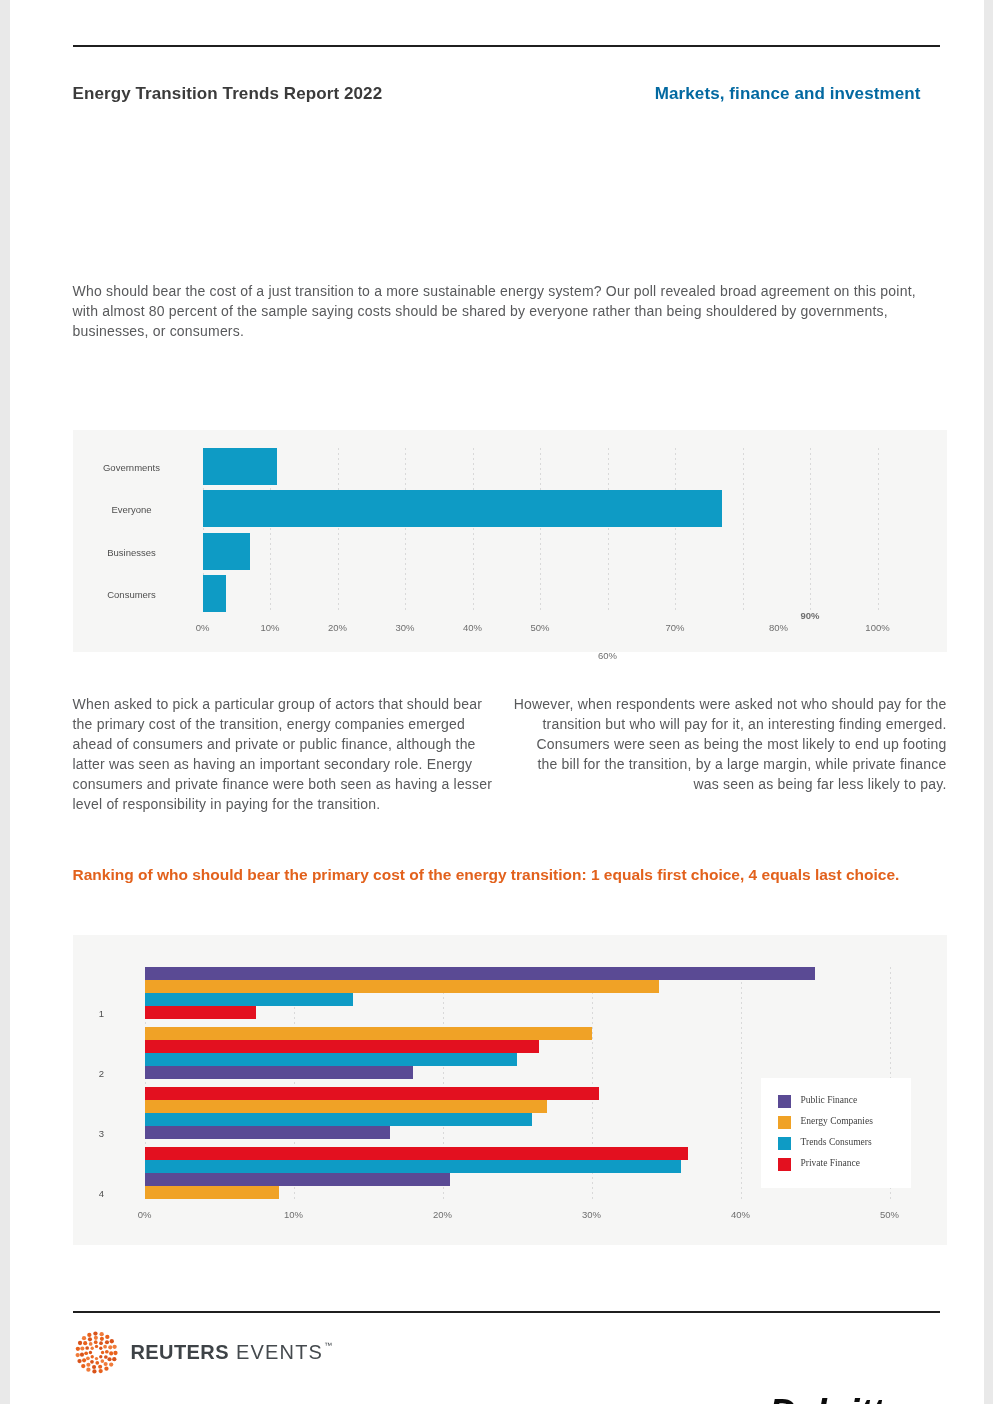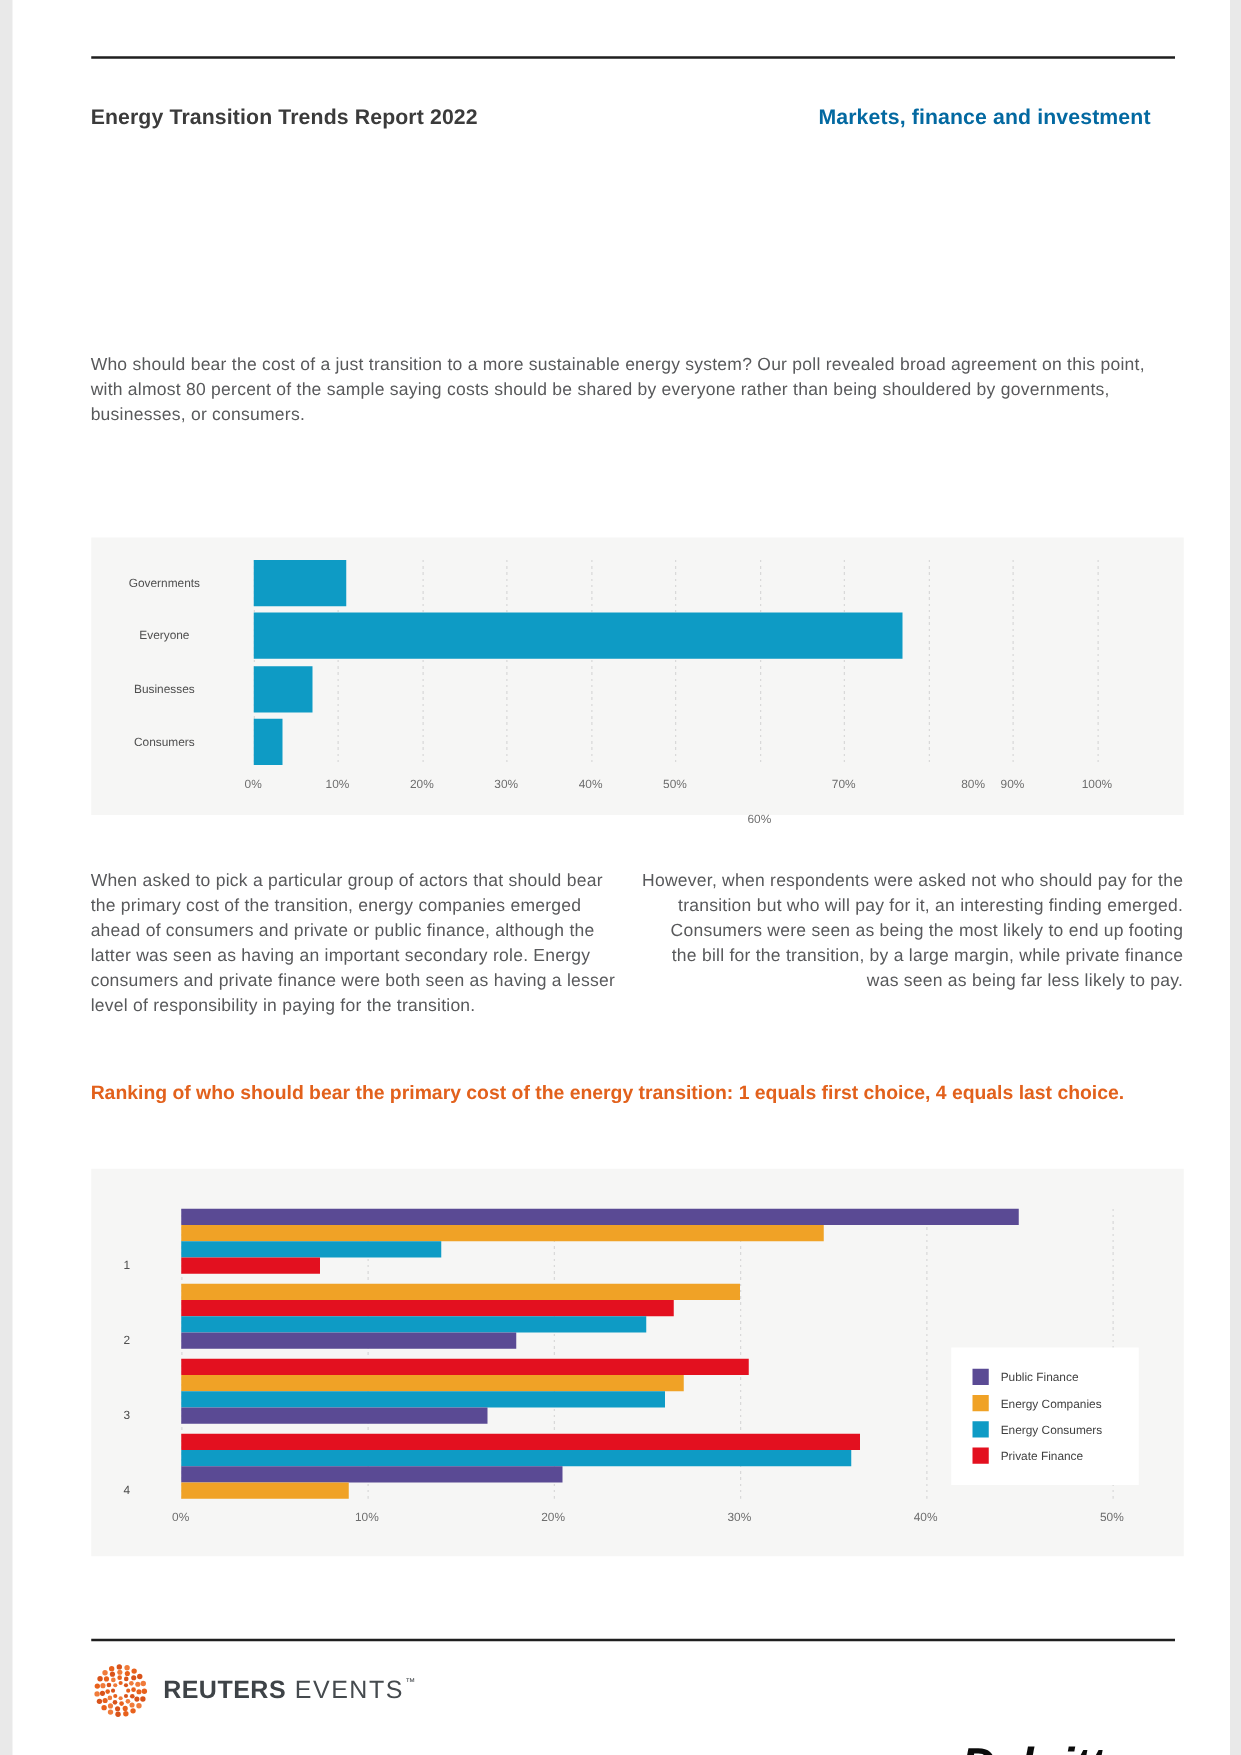--- a/index.html
+++ b/index.html
@@ -83,21 +83,21 @@
     font-size: 9.5px; color: #4f4f4f;
     text-align: center; white-space: nowrap;
     transform: translateY(-50%);
   }
   .legend {
     position: absolute;
     background: #ffffff;
     display: flex; flex-direction: column; justify-content: center;
     gap: 8px; padding-left: 17px;
   }
-  .legend-item { display: flex; align-items: flex-end; gap: 10px; }
+  .legend-item { display: flex; align-items: flex-start; gap: 10px; font-family: Liberation Serif, serif; }
   .legend-swatch { width: 13px; height: 13px; flex: 0 0 13px; }
   .legend-label { font-size: 9.5px; color: #3f3f3f; }
 
   .footer-reuters {
     position: absolute;
     left: 63px; top: 1329px;
     display: flex; align-items: center;
   }
   .reuters-icon { width: 47px; height: 47px; margin-right: 11px; }
   .reuters-word { font-size: 20px; font-weight: bold; color: #3e4347; letter-spacing: 0.4px; }
@@ -143,21 +143,21 @@
       </div>
       <div class="tick-label" style="left: 130px; top: 192px;">0%</div>
       <div class="tick-label" style="left: 197.5px; top: 192px;">10%</div>
       <div class="tick-label" style="left: 265px; top: 192px;">20%</div>
       <div class="tick-label" style="left: 332.5px; top: 192px;">30%</div>
       <div class="tick-label" style="left: 400px; top: 192px;">40%</div>
       <div class="tick-label" style="left: 467.5px; top: 192px;">50%</div>
       <div class="tick-label" style="left: 535px; top: 192px; margin-top: 28px;">60%</div>
       <div class="tick-label" style="left: 602.5px; top: 192px;">70%</div>
       <div class="tick-label" style="left: 670px; top: 192px; margin-left: 36px;">80%</div>
-      <div class="tick-label" style="left: 737.5px; top: 192px;">90%</div>
+      <div class="tick-label" style="left: 737.5px; top: 180px; font-weight: bold;">90%</div>
       <div class="tick-label" style="left: 805px; top: 192px;">100%</div>
       <div class="cat-label" style="left: 0px; width: 118px; top: 36.5px;">Governments</div>
       <div class="cat-label" style="left: 0px; width: 118px; top: 78.5px;">Everyone</div>
       <div class="cat-label" style="left: 0px; width: 118px; top: 121.5px;">Businesses</div>
       <div class="cat-label" style="left: 0px; width: 118px; top: 163.5px;">Consumers</div>
     </div>
 
   <p class="body-col col-left">When asked to pick a particular group of actors that should bear the primary cost of the transition, energy companies emerged ahead of consumers and private or public finance, although the latter was seen as having an important secondary role. Energy consumers and private finance were both seen as having a lesser level of responsibility in paying for the transition.</p>
   <p class="body-col col-right">However, when respondents were asked not who should pay for the transition but who will pay for it, an interesting finding emerged. Consumers were seen as being the most likely to end up footing the bill for the transition, by a large margin, while private finance was seen as being far less likely to pay.</p>
 
@@ -201,21 +201,21 @@
         <div class="legend-item">
           <div class="legend-swatch" style="background: rgb(90, 74, 148);"></div>
           <div class="legend-label">Public Finance</div>
         </div>
         <div class="legend-item">
           <div class="legend-swatch" style="background: rgb(240, 162, 38);"></div>
           <div class="legend-label">Energy Companies</div>
         </div>
         <div class="legend-item">
           <div class="legend-swatch" style="background: rgb(14, 155, 197);"></div>
-          <div class="legend-label">Energy Consumers</div>
+          <div class="legend-label">Trends Consumers</div>
         </div>
         <div class="legend-item">
           <div class="legend-swatch" style="background: rgb(227, 16, 31);"></div>
           <div class="legend-label">Private Finance</div>
         </div>
       </div>
     </div>
 
   <div class="rule rule-bottom"></div>
 

